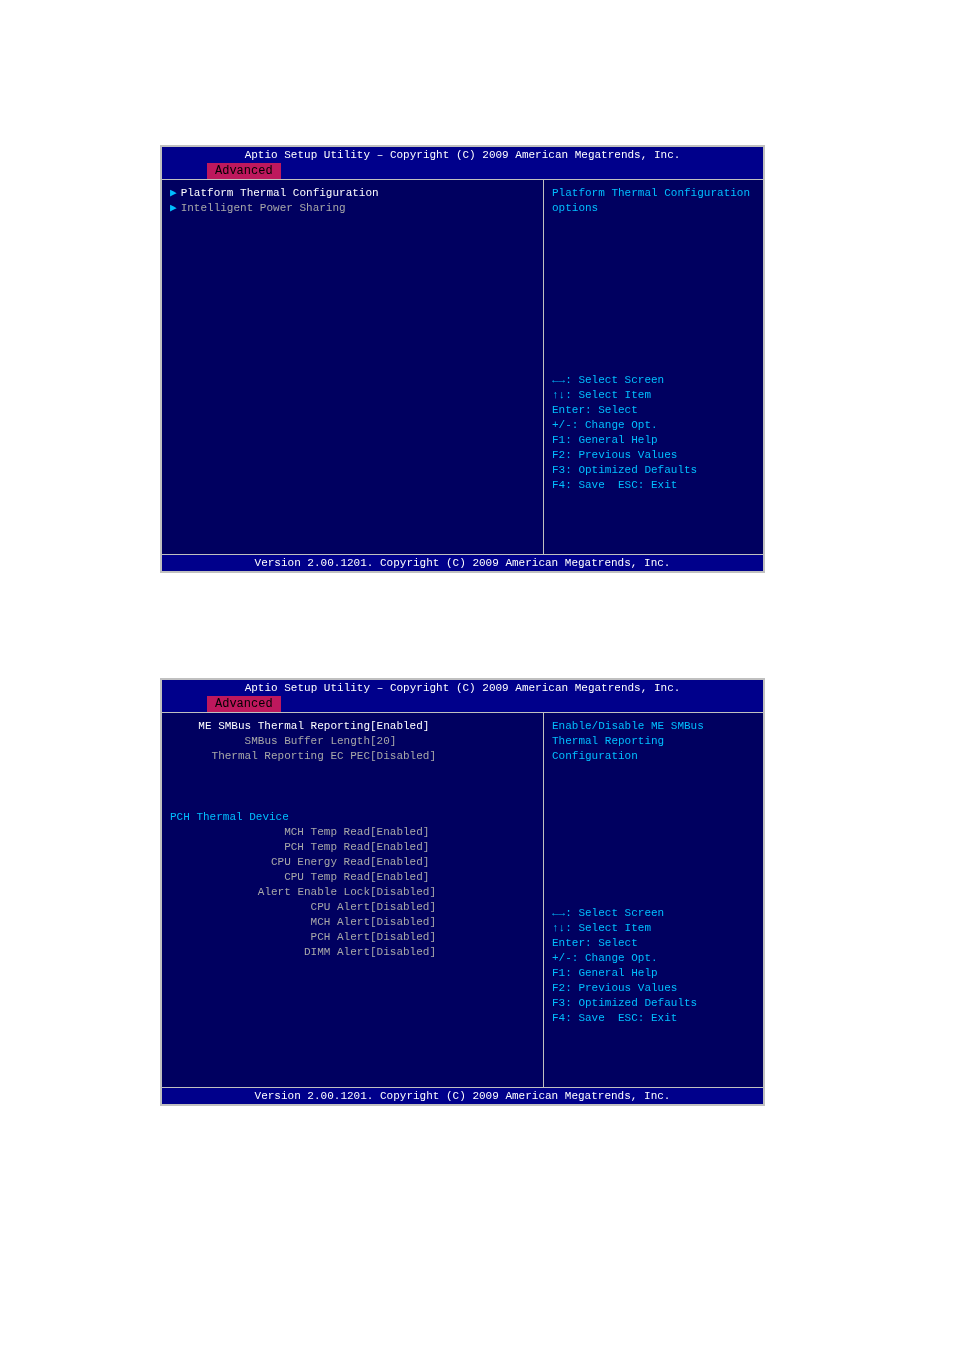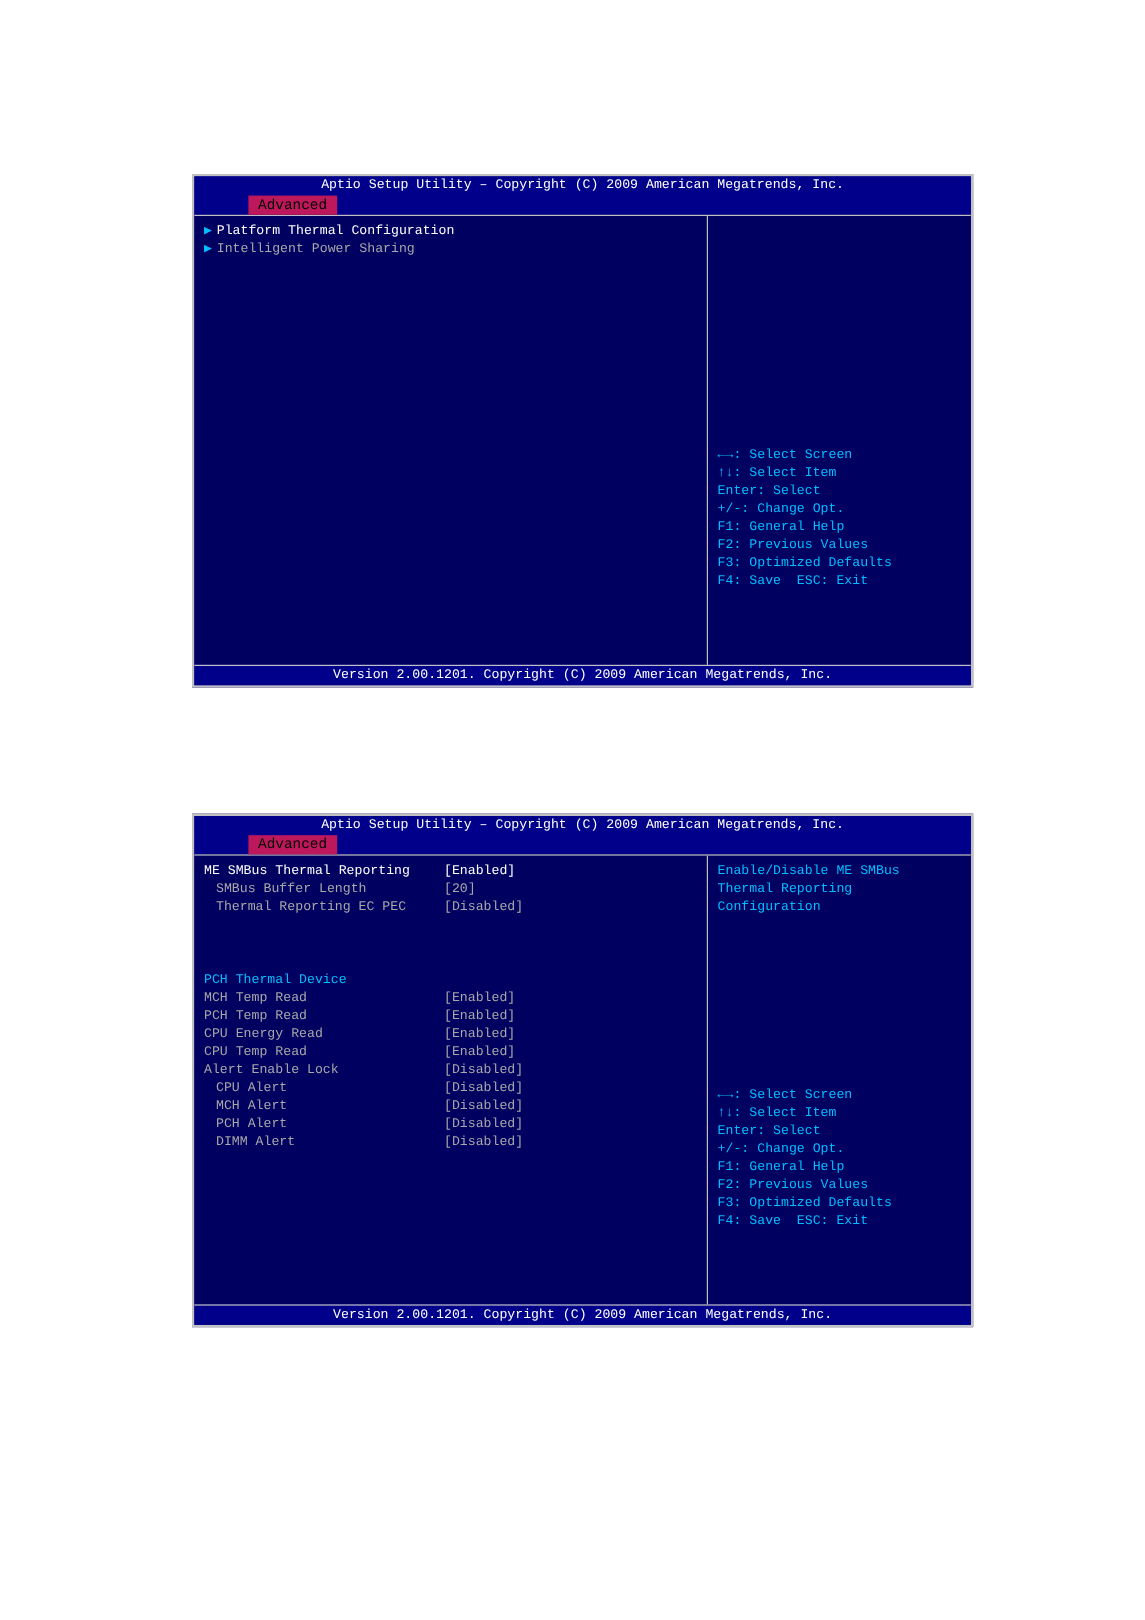--- a/index.html
+++ b/index.html
@@ -3,21 +3,21 @@
   <meta charset="utf-8">
   <style>
     * { margin: 0; padding: 0; box-sizing: border-box; }
     body {
       background: #fff;
       font-family: 'Courier New', monospace;
       font-size: 12px;
       padding: 145px 160px 50px 160px;
     }
     .bios-screen {
-      width: 651px;
+      width: 605px;
       background: #00008b;
       border: 2px solid #c0c0c0;
       margin-bottom: 105px;
       position: relative;
     }
     .header {
       background: #00008b;
       color: #fff;
       text-align: center;
       padding: 2px 0;
@@ -56,20 +56,21 @@
       color: #fff;
     }
     .arrow {
       color: #00bfff;
       margin-right: 4px;
     }
     .setting-row {
       display: flex;
       font-size: 11px;
       line-height: 15px;
+      text-align: right;
     }
     .setting-label {
       width: 200px;
       color: #a8a8a8;
     }
     .setting-label.selected {
       color: #fff;
     }
     .setting-label.indent {
       padding-left: 10px;
@@ -134,20 +135,21 @@
       <div class="menu-item selected">
         <span class="arrow">▶</span>
         <span>Platform Thermal Configuration</span>
       </div>
       <div class="menu-item">
         <span class="arrow">▶</span>
         <span>Intelligent Power Sharing</span>
       </div>
     </div>
     <div class="side-panel">
+      <div class="help-text">Platform Thermal Configuration options</div>
       <div class="nav-help">
         <div class="nav-line">←→: Select Screen</div>
         <div class="nav-line">↑↓: Select Item</div>
         <div class="nav-line">Enter: Select</div>
         <div class="nav-line">+/-: Change Opt.</div>
         <div class="nav-line">F1: General Help</div>
         <div class="nav-line">F2: Previous Values</div>
         <div class="nav-line">F3: Optimized Defaults</div>
         <div class="nav-line">F4: Save  ESC: Exit</div>
       </div>

